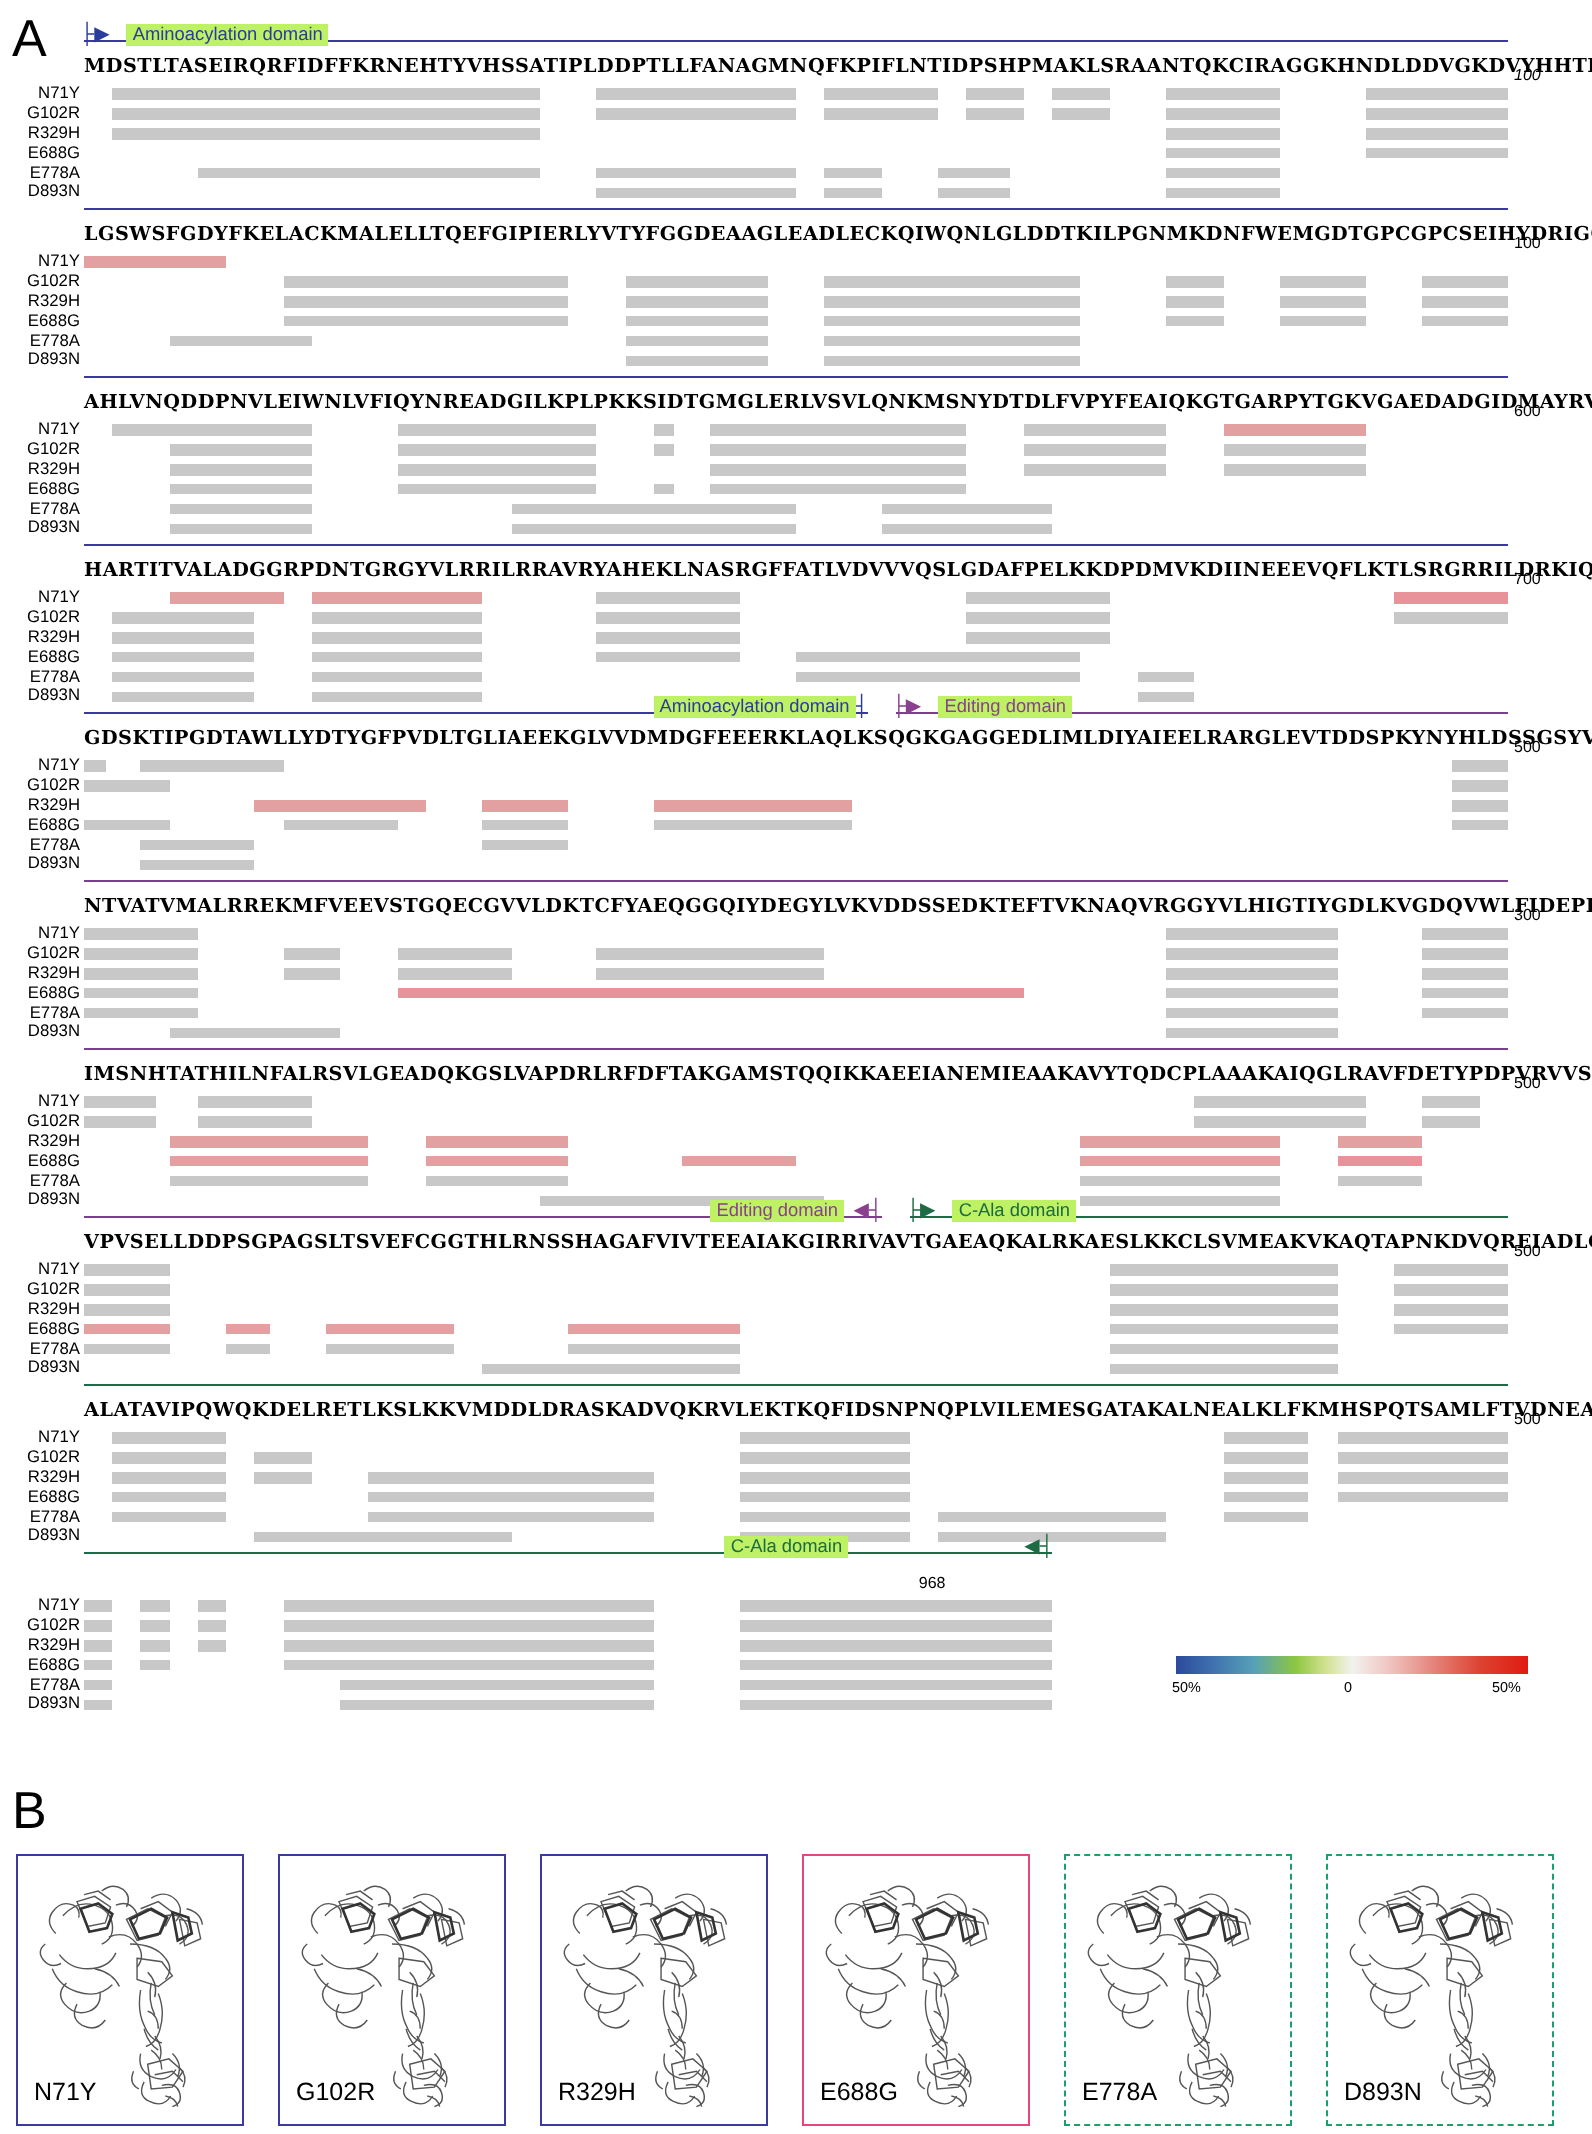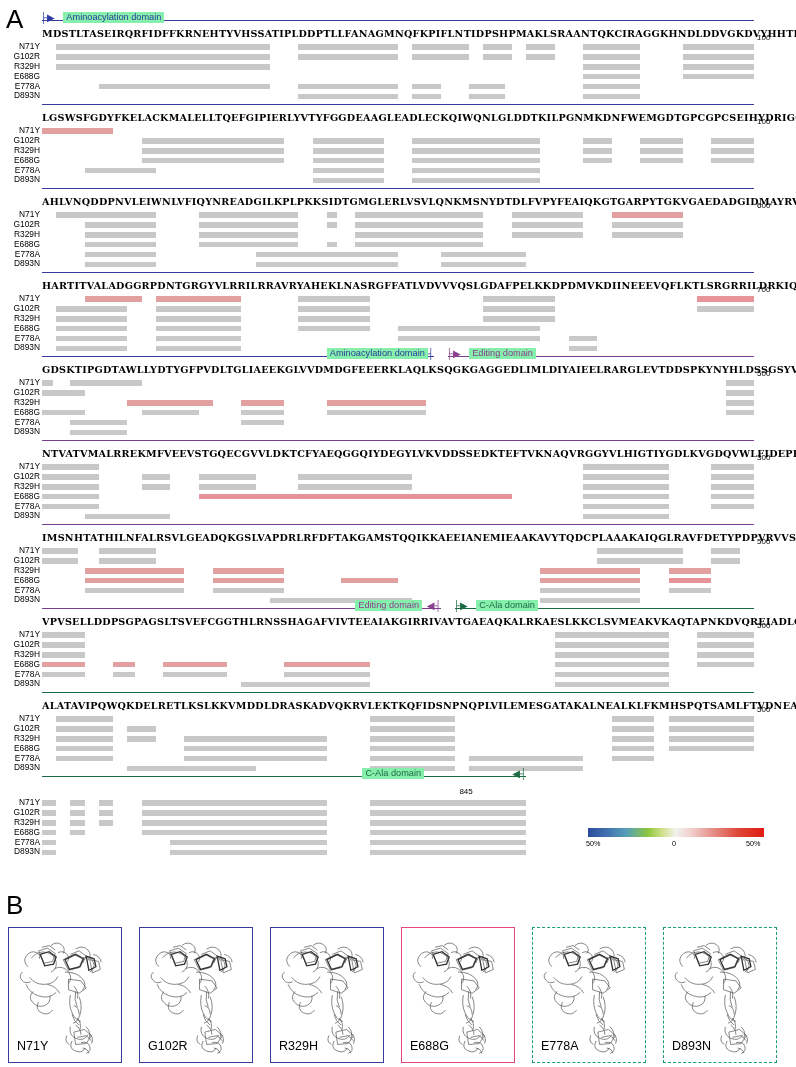--- a/index.html
+++ b/index.html
@@ -9,21 +9,21 @@
 
   
   #panelA{position:absolute;left:0;top:0;width:796px;}
   #letterA{position:absolute;left:6px;top:4px;}
 
   .block{position:relative;height:84px;}
   .domainbar{position:absolute;left:42px;top:0;height:16px;width:712px;}
   .domline{position:absolute;top:8px;height:0;border-top:1.2px solid #3a3a9e;}
   .domline.purple{border-top-color:#7b3f8f;}
   .domline.green{border-top-color:#1d6b44;}
-  .domlabel{position:absolute;top:0px;font-size:9.2px;line-height:11px;background:#86efac;padding:0 3px;white-space:nowrap;}
+  .domlabel{position:absolute;top:0px;font-size:9.2px;line-height:11px;background:#bef264;padding:0 3px;white-space:nowrap;}
   .domlabel.blue{color:#2b3b9e;}
   .domlabel.purple{color:#8a3f8f;}
   .domlabel.green{color:#1d6b44;}
   .arrowglyph{position:absolute;top:1px;font-size:10px;line-height:10px;}
   .arrowglyph.blue{color:#2b3b9e;}
   .arrowglyph.purple{color:#8a3f8f;}
   .arrowglyph.green{color:#1d6b44;}
 
   .seq{position:absolute;left:42px;font-family:"DejaVu Serif",serif;font-size:9.6px;letter-spacing:0.268px;white-space:pre;font-weight:700;}
   .seqnum{position:absolute;font-family:"Liberation Sans",sans-serif;font-size:8px;color:#000;}
@@ -532,21 +532,21 @@
           <div class="seg" style="left: 327.52px; width: 85.44px; background: rgb(200, 200, 200);"></div>
           <div class="seg" style="left: 427.2px; width: 113.92px; background: rgb(200, 200, 200);"></div>
         </div>
       </div>
       <div class="block" style="position: absolute; left: 0px; top: 768px; width: 796px;">
         <div class="domainbar">
           <div class="domline green" style="left: 0px; width: 484.16px;"></div>
           <div class="arrowglyph green" style="left: 470.16px;">◀┤</div>
           <div class="domlabel green" style="left: 320.4px;">C-Ala domain</div>
         </div>
-        <div class="seqnum" style="left: 459.4px; top: 19px;">845</div>
+        <div class="seqnum" style="left: 459.4px; top: 19px;">968</div>
         <div class="rowlabels" style="top: 30px;">
           <div class="rowlabel">N71Y</div>
           <div class="rowlabel">G102R</div>
           <div class="rowlabel">R329H</div>
           <div class="rowlabel">E688G</div>
           <div class="rowlabel">E778A</div>
           <div class="rowlabel">D893N</div>
         </div>
         <div class="track" style="top: 30px;">
           <div class="seg" style="left: 0px; width: 14.24px; background: rgb(200, 200, 200);"></div>

